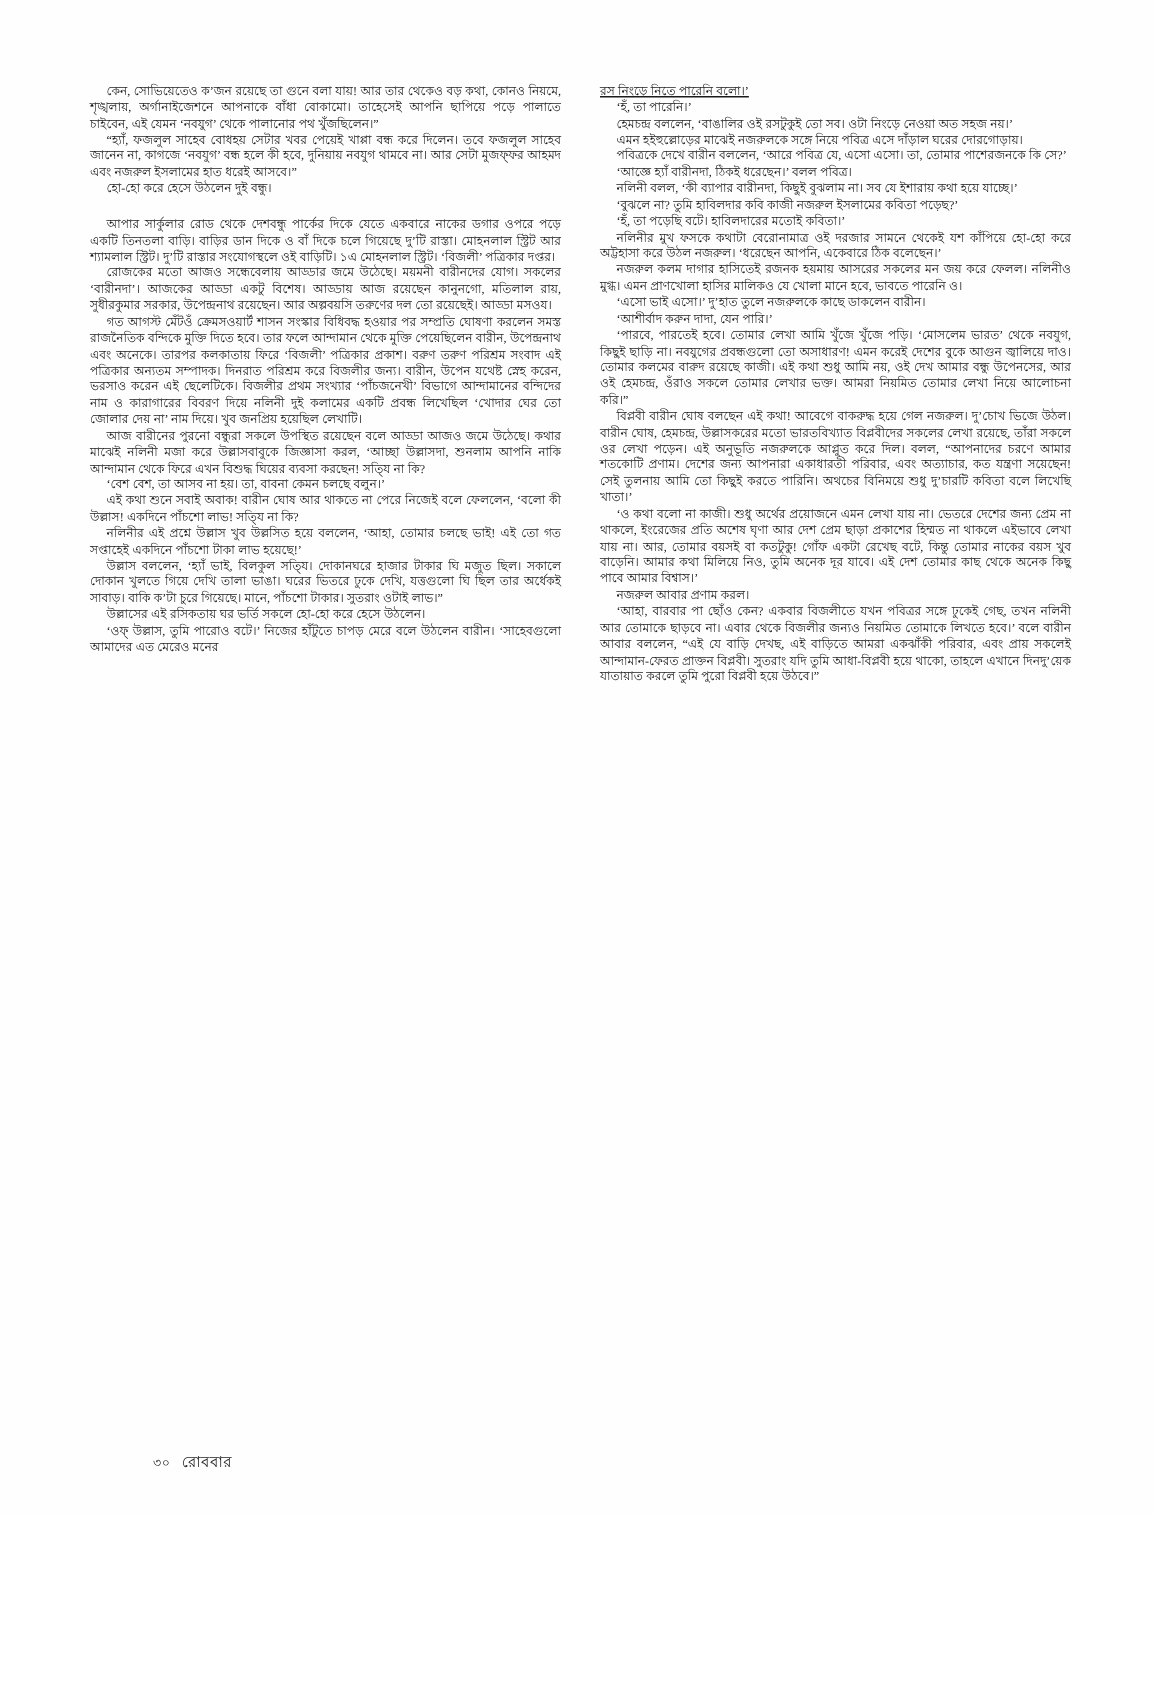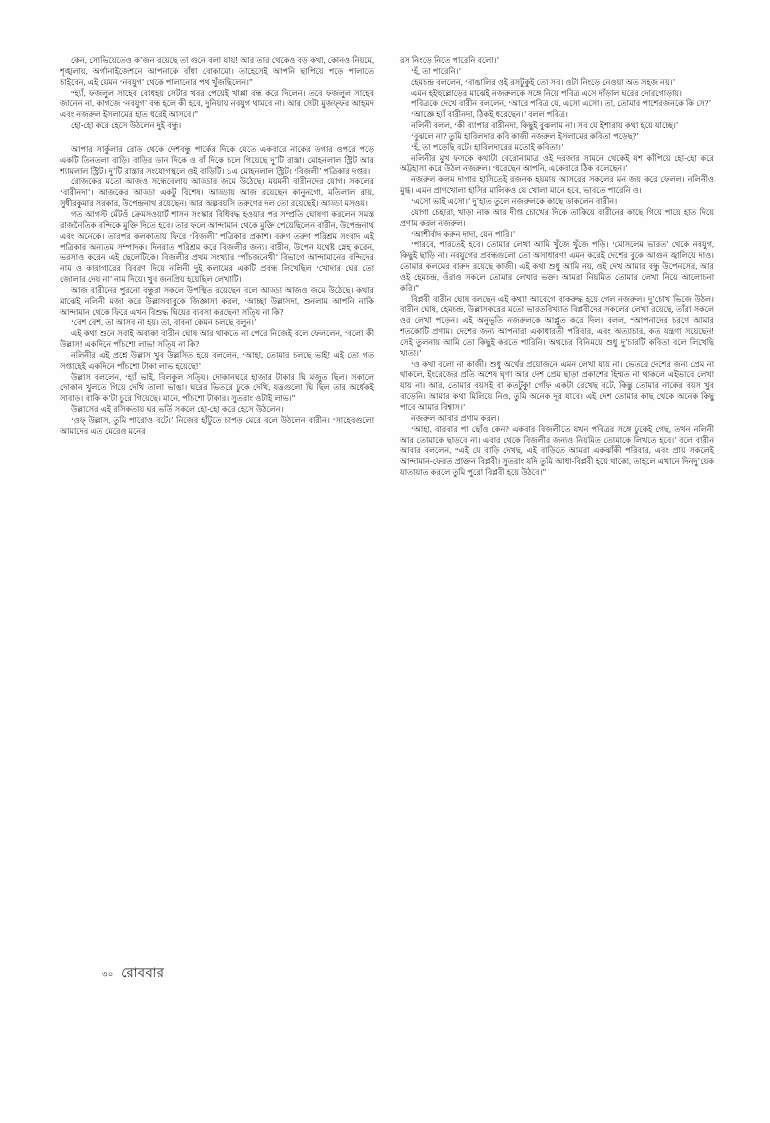--- a/index.html
+++ b/index.html
@@ -34,38 +34,39 @@
     text-justify: inter-word;
     hyphens: none;
   }
   .col p {
     margin: 0;
     text-indent: 11px;
     word-spacing: 0.2px;
   }
   .col p.noindent {
     text-indent: 0;
+    text-decoration: underline;
   }
   .gap-block {
     height: 13px;
   }
   .footer {
     position: absolute;
     left: 60px;
     bottom: 26px;
     font-size: 8.4px;
     letter-spacing: 0.4px;
     color: #222;
   }
   .footer .pagenum {
     margin-right: 5px;
     margin-left: 42px;
   }
   .footer .mag {
-    font-size: 13px;
+    font-size: 10px;
     margin-top: 32px;
   }
 </style>
 </head>
 <body>
 
 <div class="page">
   <div class="columns">
 
     <div class="col">
@@ -93,21 +94,20 @@
       <p>হেমচন্দ্র বললেন, ‘বাঙালির ওই রসটুকুই তো সব। ওটা নিংড়ে নেওয়া অত সহজ নয়।’</p>
       <p>এমন হইহুল্লোড়ের মাঝেই নজরুলকে সঙ্গে নিয়ে পবিত্র এসে দাঁড়াল ঘরের দোরগোড়ায়।</p>
       <p>পবিত্রকে দেখে বারীন বললেন, ‘আরে পবিত্র যে, এসো এসো। তা, তোমার পাশেরজনকে কি সে?’</p>
       <p>‘আজ্ঞে হ্যাঁ বারীনদা, ঠিকই ধরেছেন।’ বলল পবিত্র।</p>
       <p>নলিনী বলল, ‘কী ব্যাপার বারীনদা, কিছুই বুঝলাম না। সব যে ইশারায় কথা হয়ে যাচ্ছে।’</p>
       <p>‘বুঝলে না? তুমি হাবিলদার কবি কাজী নজরুল ইসলামের কবিতা পড়েছ?’</p>
       <p>‘হঁ, তা পড়েছি বটে। হাবিলদারের মতোই কবিতা।’</p>
       <p>নলিনীর মুখ ফসকে কথাটা বেরোনামাত্র ওই দরজার সামনে থেকেই যশ কাঁপিয়ে হো-হো করে অট্টহাসা করে উঠল নজরুল। ‘ধরেছেন আপনি, একেবারে ঠিক বলেছেন।’</p>
       <p>নজরুল কলম দাগার হাসিতেই রজনক হয়মায় আসরের সকলের মন জয় করে ফেলল। নলিনীও মুগ্ধ। এমন প্রাণখোলা হাসির মালিকও যে খোলা মানে হবে, ভাবতে পারেনি ও।</p>
       <p>‘এসো ভাই এসো।’ দু’হাত তুলে নজরুলকে কাছে ডাকলেন বারীন।</p>
-      <p>যোগা চেহারা, খাড়া নাক আর দীপ্ত চোখের দিকে তাকিয়ে বারীনের কাছে গিয়ে পায়ে হাত দিয়ে প্রণাম করল নজরুল।</p>
       <p>‘আশীর্বাদ করুন দাদা, যেন পারি।’</p>
       <p>‘পারবে, পারতেই হবে। তোমার লেখা আমি খুঁজে খুঁজে পড়ি। ‘মোসলেম ভারত’ থেকে নবযুগ, কিছুই ছাড়ি না। নবযুগের প্রবন্ধগুলো তো অসাধারণ! এমন করেই দেশের বুকে আগুন জ্বালিয়ে দাও। তোমার কলমের বারুদ রয়েছে কাজী। এই কথা শুধু আমি নয়, ওই দেখ আমার বন্ধু উপেনসের, আর ওই হেমচন্দ্র, ওঁরাও সকলে তোমার লেখার ভক্ত। আমরা নিয়মিত তোমার লেখা নিয়ে আলোচনা করি।”</p>
       <p>বিপ্লবী বারীন ঘোষ বলছেন এই কথা! আবেগে বাকরুদ্ধ হয়ে গেল নজরুল। দু’চোখ ভিজে উঠল। বারীন ঘোষ, হেমচন্দ্র, উল্লাসকরের মতো ভারতবিখ্যাত বিপ্লবীদের সকলের লেখা রয়েছে, তাঁরা সকলে ওর লেখা পড়েন। এই অনুভূতি নজরুলকে আপ্লুত করে দিল। বলল, “আপনাদের চরণে আমার শতকোটি প্রণাম। দেশের জন্য আপনারা একাধারতী পরিবার, এবং অত্যাচার, কত যন্ত্রণা সয়েছেন! সেই তুলনায় আমি তো কিছুই করতে পারিনি। অথচের বিনিময়ে শুধু দু’চারটি কবিতা বলে লিখেছি খাতা।’</p>
       <p>‘ও কথা বলো না কাজী। শুধু অর্থের প্রয়োজনে এমন লেখা যায় না। ভেতরে দেশের জন্য প্রেম না থাকলে, ইংরেজের প্রতি অশেষ ঘৃণা আর দেশ প্রেম ছাড়া প্রকাশের হিম্মত না থাকলে এইভাবে লেখা যায় না। আর, তোমার বয়সই বা কতটুকু! গোঁফ একটা রেখেছ বটে, কিন্তু তোমার নাকের বয়স খুব বাড়েনি। আমার কথা মিলিয়ে নিও, তুমি অনেক দূর যাবে। এই দেশ তোমার কাছ থেকে অনেক কিছু পাবে আমার বিশ্বাস।’</p>
       <p>নজরুল আবার প্রণাম করল।</p>
       <p>‘আহা, বারবার পা ছোঁও কেন? একবার বিজলীতে যখন পবিত্রর সঙ্গে ঢুকেই গেছ, তখন নলিনী আর তোমাকে ছাড়বে না। এবার থেকে বিজলীর জন্যও নিয়মিত তোমাকে লিখতে হবে।’ বলে বারীন আবার বললেন, “এই যে বাড়ি দেখছ, এই বাড়িতে আমরা একঝাঁকী পরিবার, এবং প্রায় সকলেই আন্দামান-ফেরত প্রাক্তন বিপ্লবী। সুতরাং যদি তুমি আধা-বিপ্লবী হয়ে থাকো, তাহলে এখানে দিনদু’য়েক যাতায়াত করলে তুমি পুরো বিপ্লবী হয়ে উঠবে।”</p>
     </div>
 
   </div>
 

